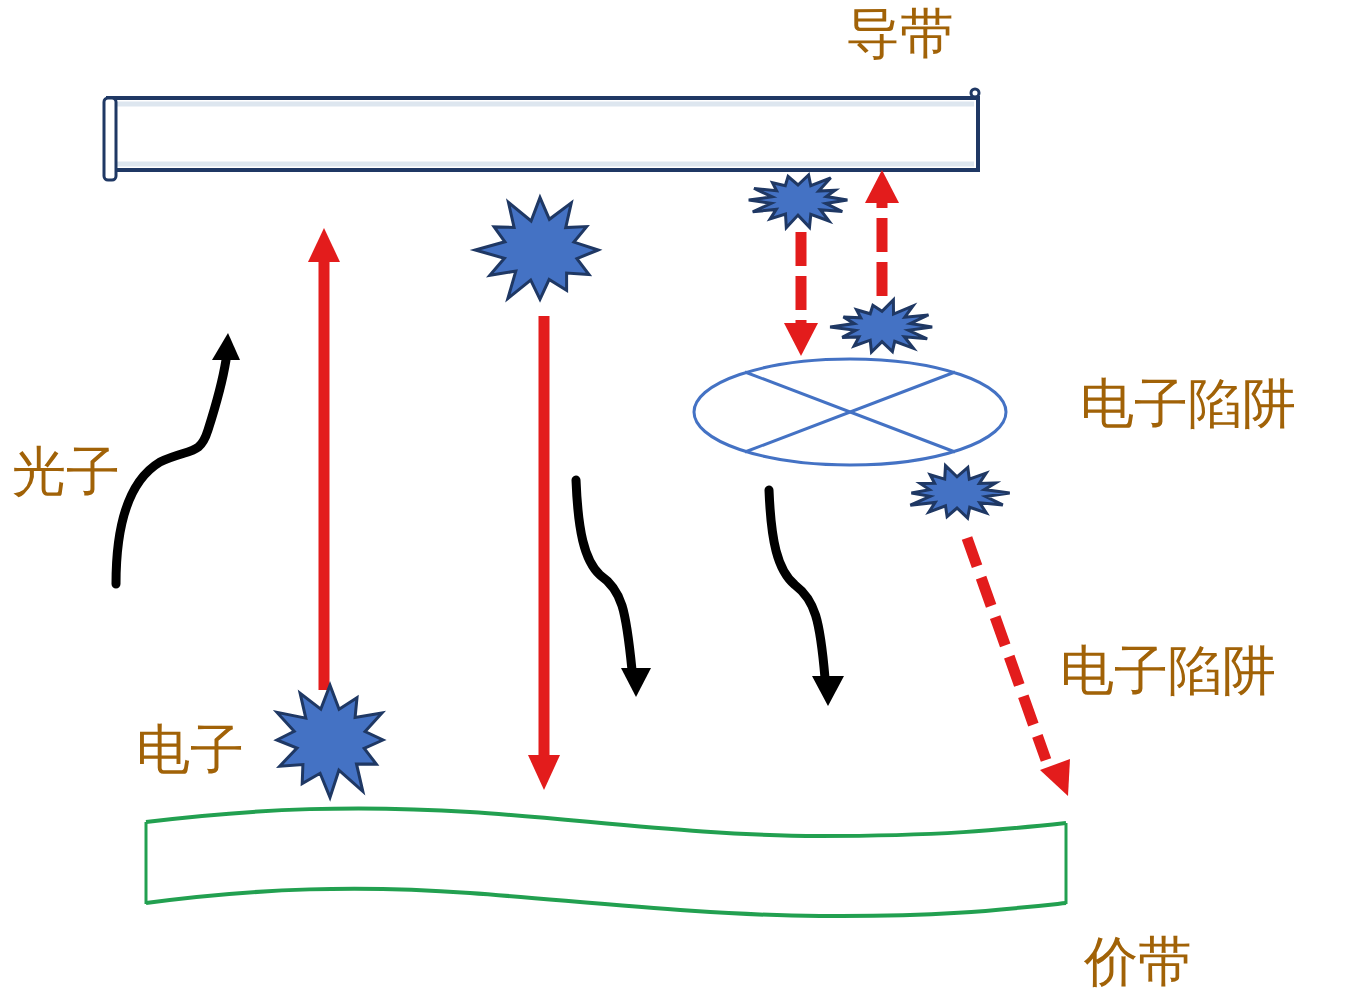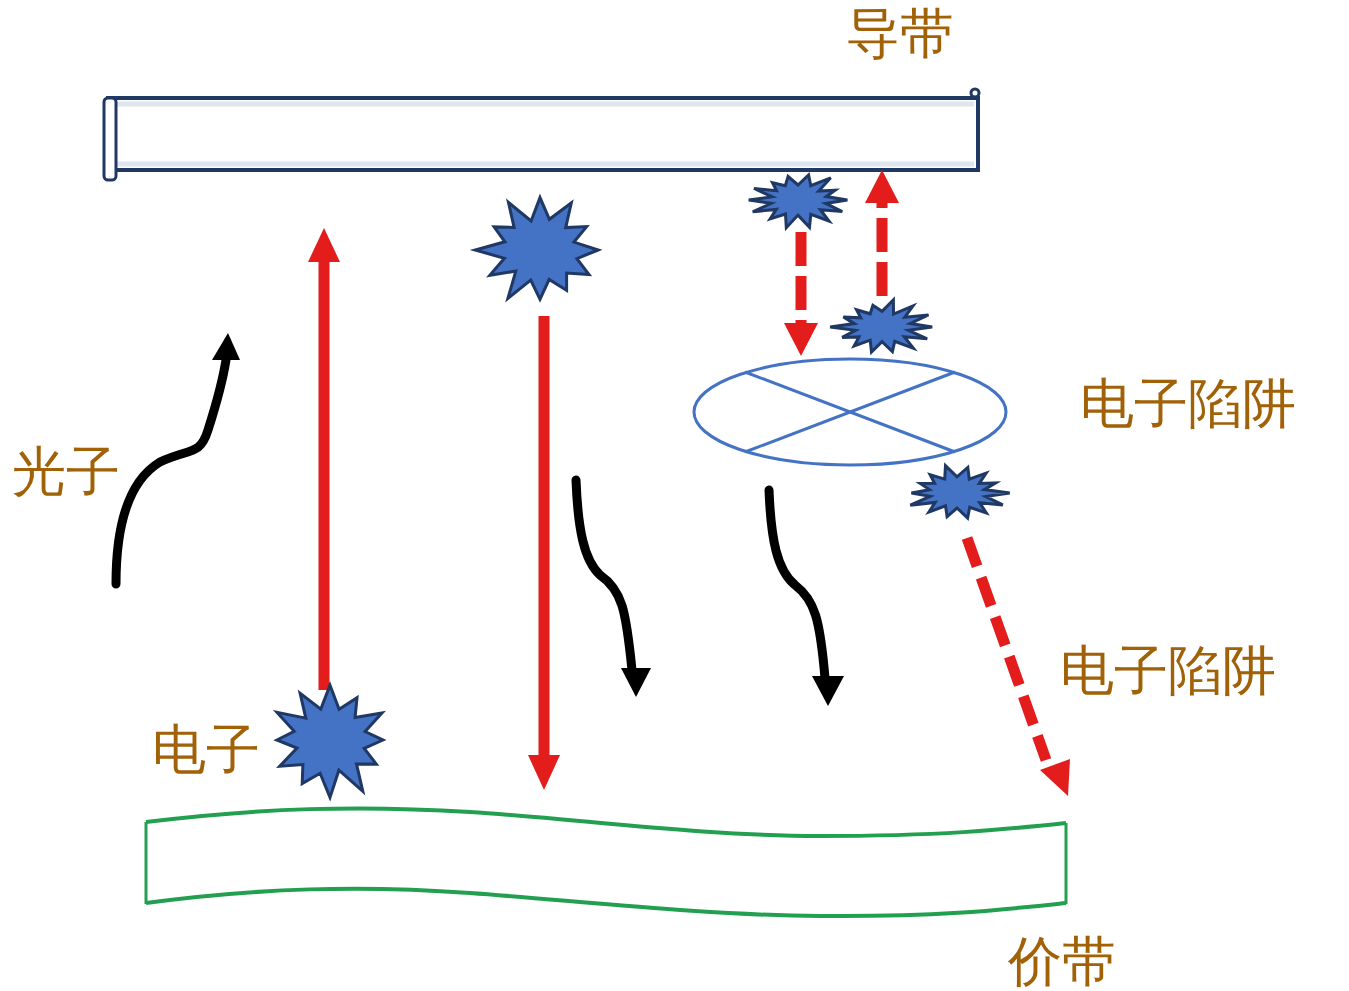--- a/index.html
+++ b/index.html
@@ -7,23 +7,23 @@
   #diagram { position: absolute; left: 0; top: 0; width: 1349px; height: 991px; }
   .lbl {
     position: absolute;
     font-family: Liberation Sans, sans-serif;
     color: #a16207;
     font-size: 54px;
     line-height: 1;
     white-space: nowrap;
   }
   #lbl-cb { left: 846px; top: 6px; }
-  #lbl-vb { left: 1008px; top: 934px; }
+  #lbl-vb { left: 1084px; top: 934px; }
   #lbl-photon { left: 12px; top: 444px; }
-  #lbl-electron { left: 152px; top: 722px; }
+  #lbl-electron { left: 136px; top: 722px; }
   #lbl-trap { left: 1080px; top: 376px; }
   #lbl-nonrad { left: 1060px; top: 643px; }
 </style>
 </head>
 <body>
 
 <svg id="diagram" viewBox="0 0 1349 991" xmlns="http://www.w3.org/2000/svg">
   <defs>
     <marker id="arrRed" markerWidth="10" markerHeight="10" refX="5" refY="5" orient="auto" markerUnits="userSpaceOnUse">
     </marker>

